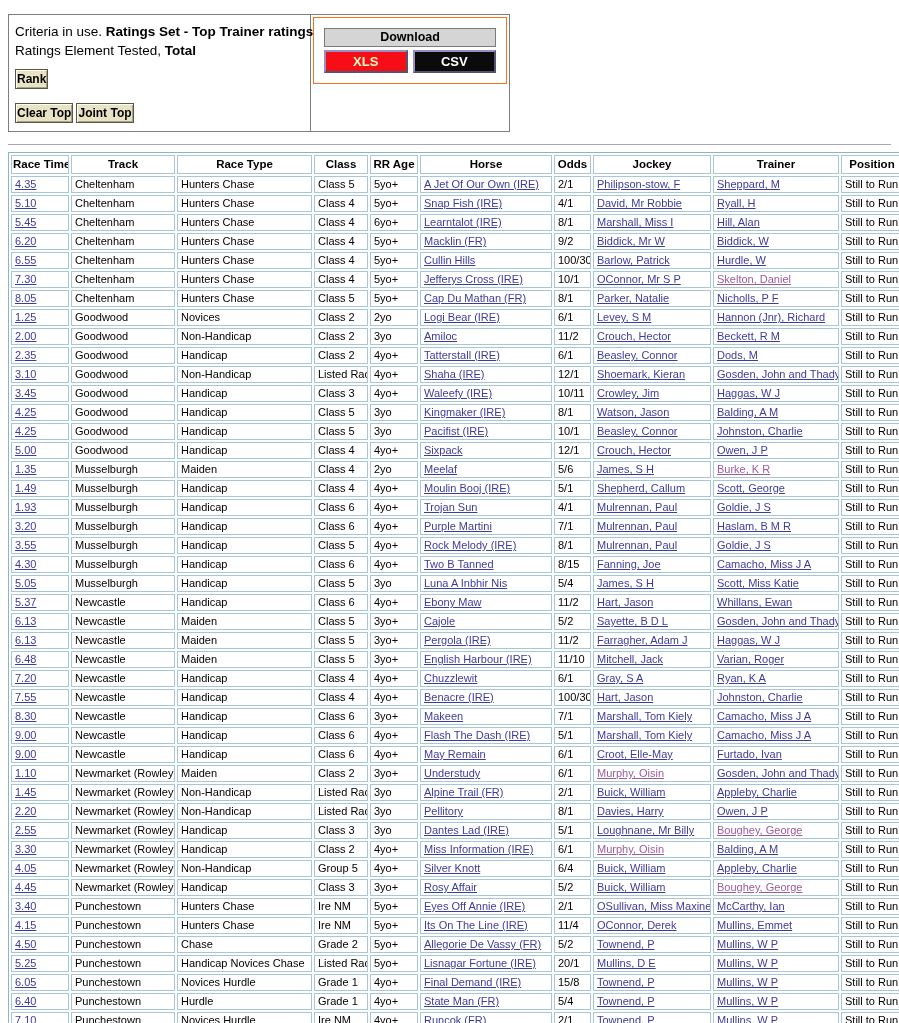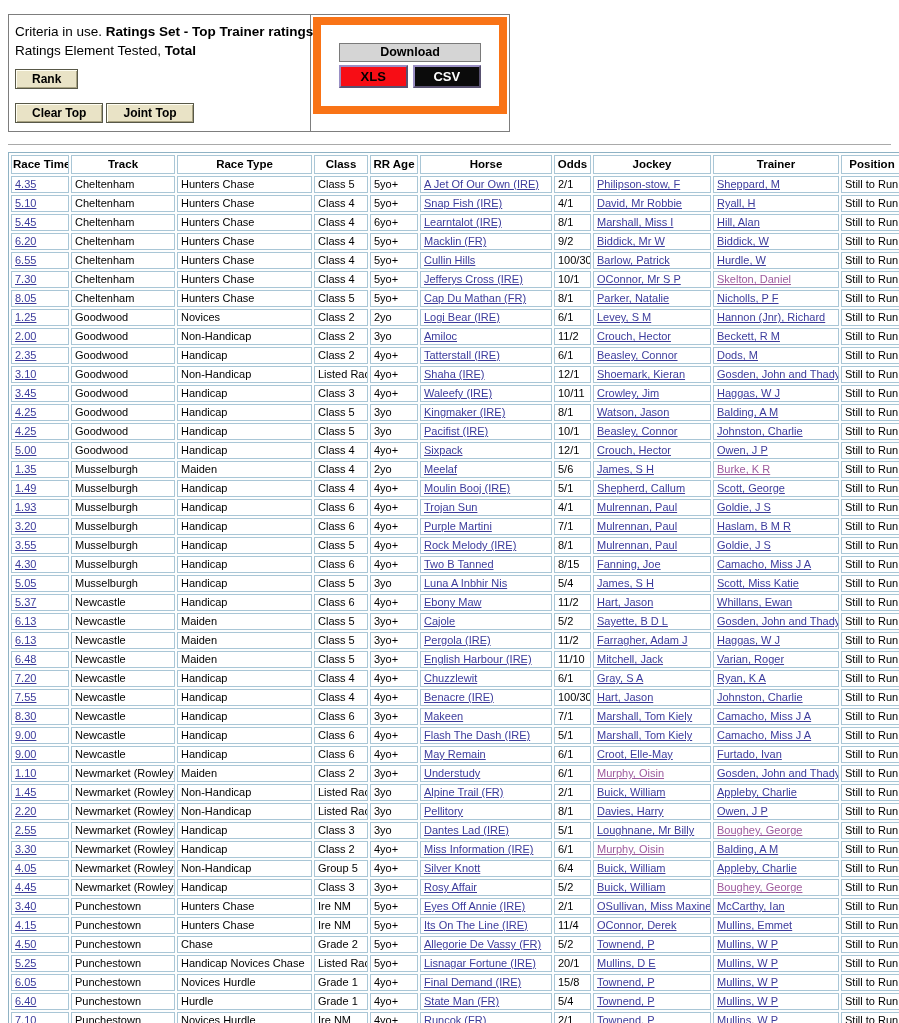--- a/index.html
+++ b/index.html
@@ -9,34 +9,34 @@
   
   .top-box{display:flex;border:1px solid #7d7d7d;width:502px;background:#fff;box-sizing:border-box;}
   .criteria-cell{width:302px;border-right:1px solid #7d7d7d;padding:7px 2px 8px 6px;box-sizing:border-box;}
   .criteria-line{font-size:13.5px;line-height:19px;white-space:nowrap;}
   .btn-row{margin-top:9px;}
   .btn-row + .btn-row{margin-top:14px;}
   .beige-btn{
     font-family:inherit;font-size:12px;font-weight:bold;color:#000;
     background:#e9e3c6;border:1px solid #585848;
     box-shadow:inset 1px 1px 0 #fffef2, inset -1px -1px 0 #a9a382;
-    padding:2px 16px;margin-right:3px;cursor:pointer;
+    padding:2px 1px;margin-right:3px;cursor:pointer;
   }
   .download-cell{flex:1;padding:2px 2px;}
-  .download-panel{border:8px solid #f97316;padding:18px;box-sizing:border-box;background:#fff;}
+  .download-panel{border:1px solid #f97316;padding:10px;box-sizing:border-box;background:#fff;}
   .download-header{
     border:1px solid #7a7a7a;background:#d5d5d5;text-align:center;
     font-weight:bold;font-size:12.5px;padding:1px 0 2px 0;margin-bottom:3px;
   }
   .download-buttons{display:flex;gap:5px;}
   .dl-btn{
     flex:1;font-family:inherit;font-weight:bold;font-size:13px;
     border:2px outset #9a8fc4;padding:2px 0;cursor:pointer;
   }
-  .dl-btn.xls{background:#f70d15;color:#000000;}
+  .dl-btn.xls{background:#f70d15;color:#fef9c3;}
   .dl-btn.csv{background:#0b0b0b;color:#fff;}
 
   hr.divider{border:none;border-top:1px solid #a9a9a9;margin:12px 0 7px 0;}
 
   
   table.races{
     border-collapse:separate;border-spacing:2px;table-layout:fixed;
     width:884px;border:1px solid #8fb2c4;background:#fdfefe;
   }
   table.races th, table.races td{

